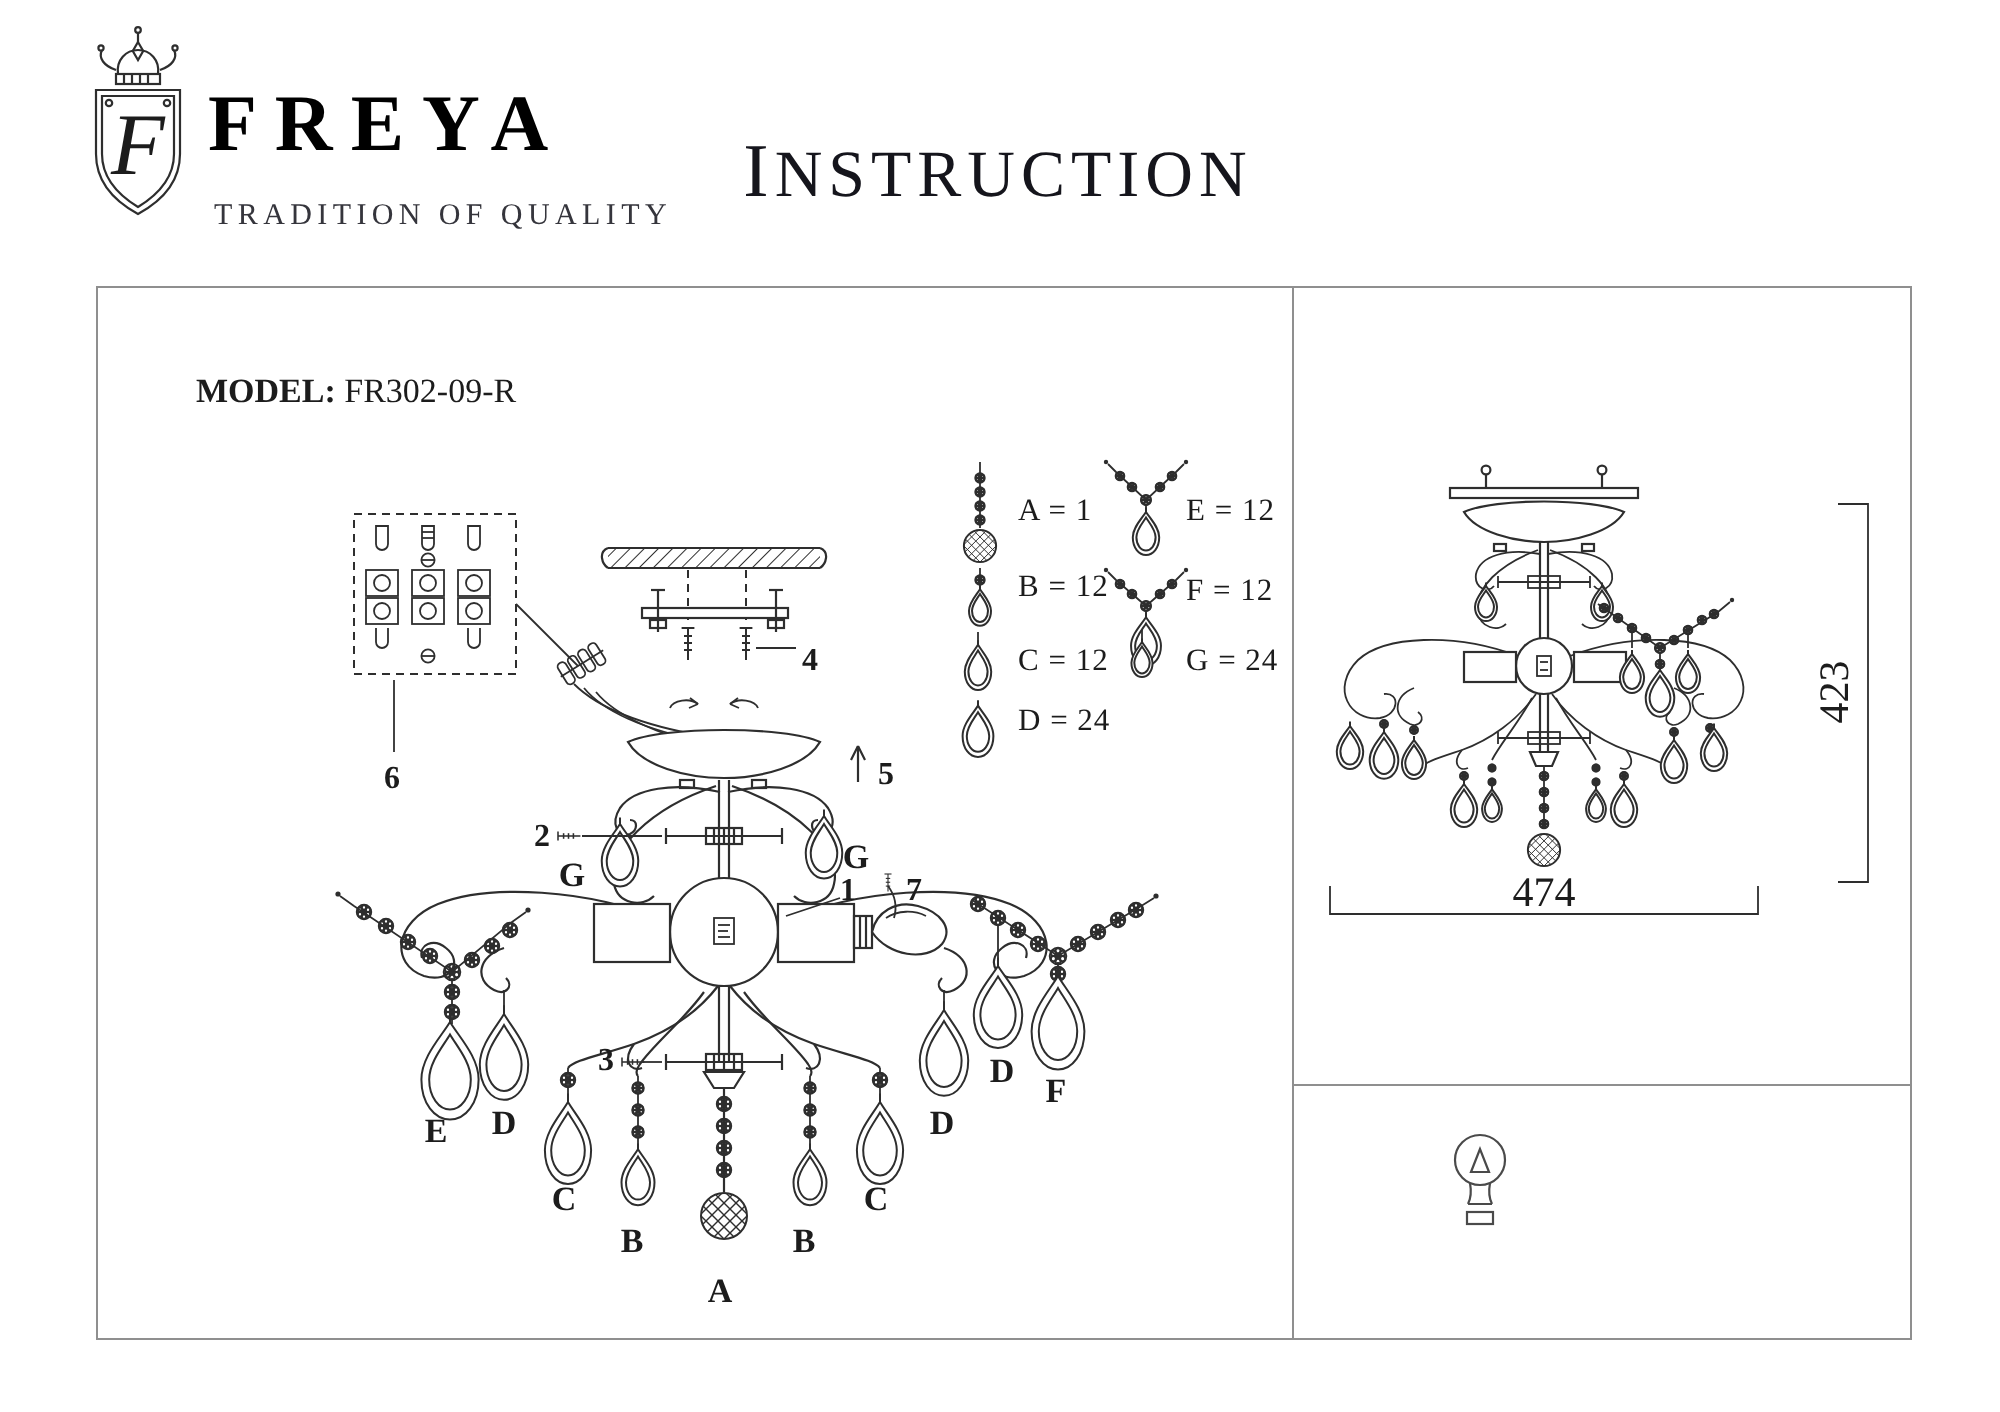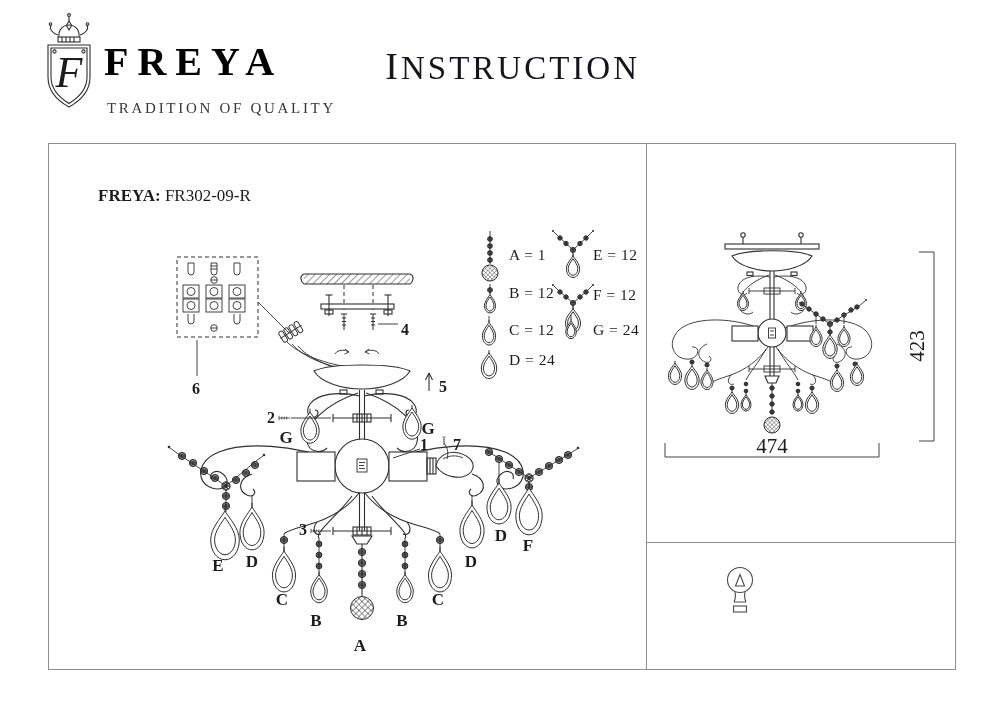--- a/index.html
+++ b/index.html
@@ -110,28 +110,28 @@
         <path d="M10,33 h42 v32 c0,15 -10,24 -21,30 c-11,-6 -21,-15 -21,-30 Z"></path>
         <path d="M13,36 h36 v29 c0,13 -9,21 -18,26.5 c-9,-5.5 -18,-13.5 -18,-26.5 Z"></path>
         <circle cx="16.5" cy="39.5" r="1.6"></circle>
           <circle cx="45.5" cy="39.5" r="1.6"></circle>
       </g>
       <text x="31" y="75" text-anchor="middle" font-size="44" font-style="italic">F</text>
     </svg>
   </div>
   <div class="abs brand" style="left:104px;top:38px;">FREYA</div>
   <div class="abs tagline" style="left:107px;top:82px;">TRADITION OF QUALITY</div>
-  <h1 class="abs title" style="left:358px;top:44px;width:282px;text-align:right;">INSTRUCTION</h1>
+  <h1 class="abs title" style="left:358px;top:64px;width:282px;">INSTRUCTION</h1>
 </header>
 
 <div class="abs frame">
 
   <div class="abs left-panel">
     <div class="abs model-block">
-      <div><span class="model-label">FREYA:</span>
+      <div><span class="model-label">MODEL:</span>
         <span>FR302-09-R</span></div>
     </div>
 
     <svg class="abs" style="left:0;top:0" width="597" height="525" viewBox="0 0 597 525">
 
       <g>
         <rect x="255" y="130" width="106" height="10" fill="url(#hatch)"></rect>
         <path class="ln" d="M255,130 H361 M255,140 H361"></path>
         <path class="ln" d="M255,130 C250,132 252,138 255,140 M361,130 C366,132 364,138 361,140"></path>
       </g>

